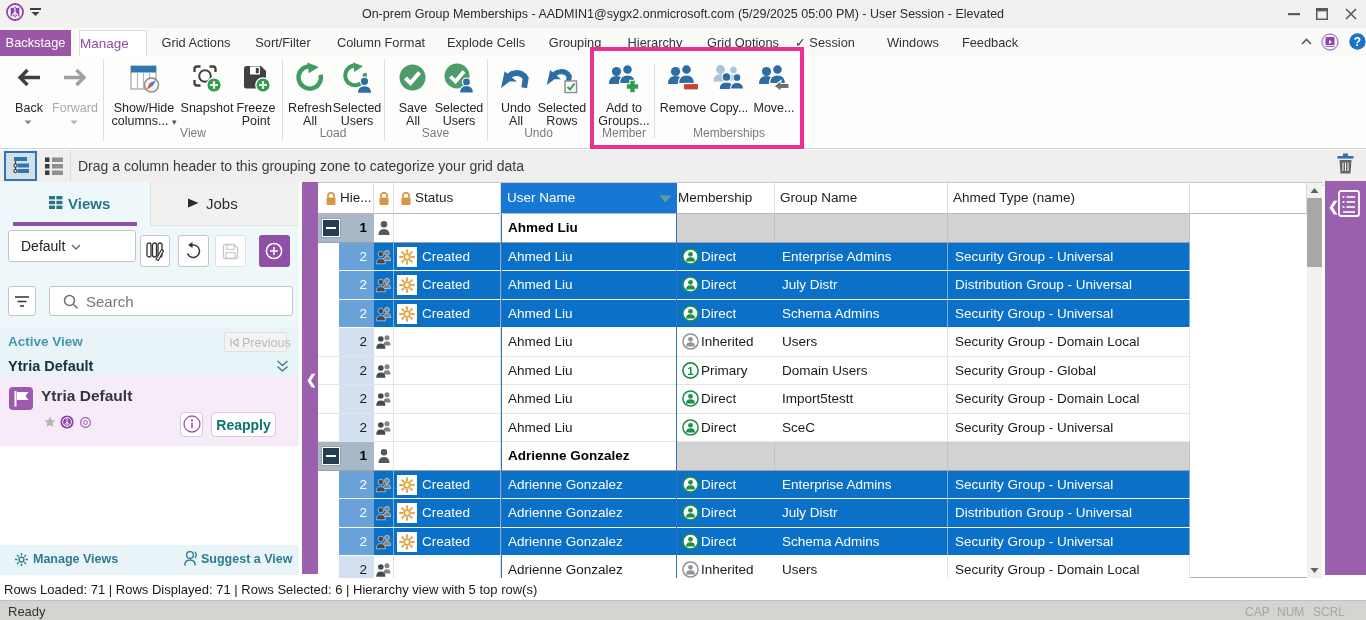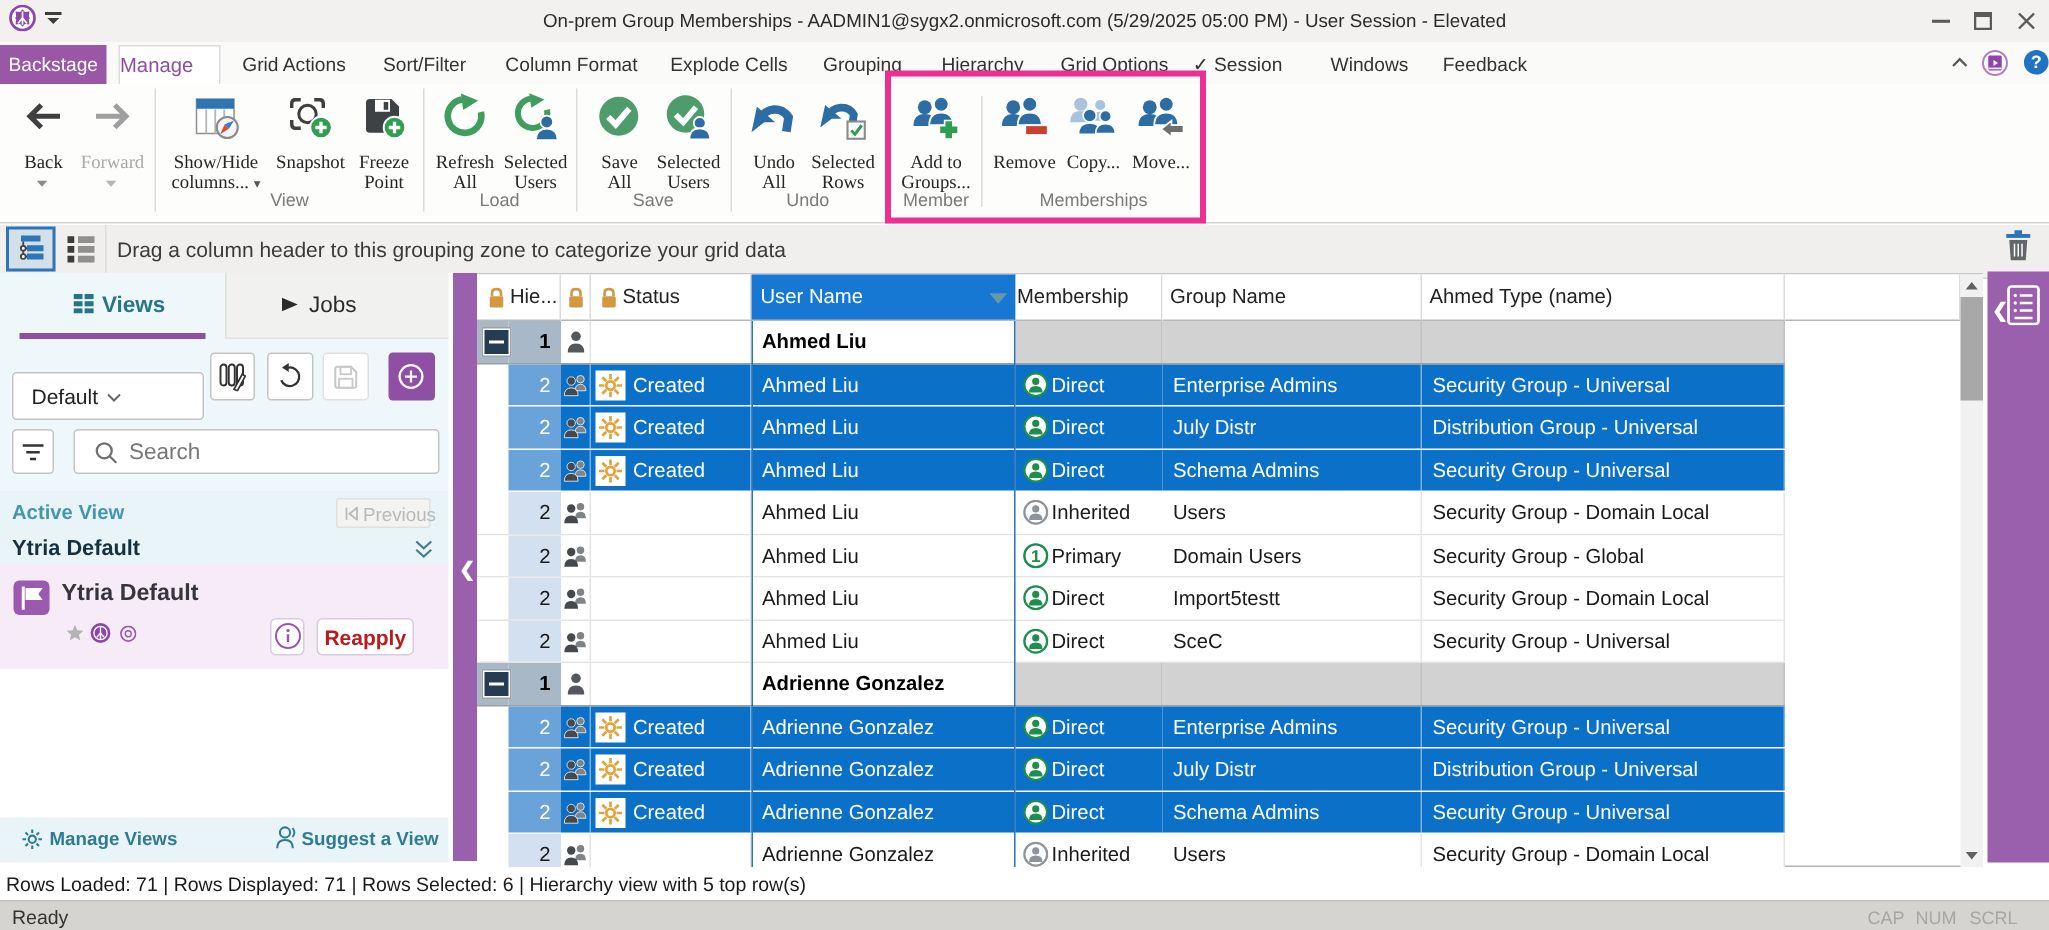--- a/index.html
+++ b/index.html
@@ -16,21 +16,21 @@
 .rtab { position:absolute; top:2px; height:26px; line-height:26px; font-size:12.8px; color:#333; text-align:center; }
 #tab-backstage { position:absolute; left:0; top:2px; width:71px; height:26px; background:#9a57a5; color:#fff; font-size:12.8px; text-align:center; line-height:26px; }
 #tab-manage { position:absolute; left:79px; top:2px; width:68px; height:27px; background:#fff; border:1px solid #dcdcdc; border-bottom:none; color:#8c4fa0; font-size:13.5px; text-align:left; line-height:25px; }
 
 
 #ribbon { position:absolute; left:0; top:56px; width:1366px; height:93px; background:#fdfdfc; border-bottom:1px solid #d4d4d4; }
 .rsep { position:absolute; top:3px; width:1px; height:82px; background:#dcdcdc; }
 .rbtn { position:absolute; top:4px; text-align:center; }
 .rbtn .ric { display:block; margin:0 auto; }
 .rlab { position:absolute; top:41px; width:100%; text-align:center; font-size:12.5px; color:#262626; line-height:12.5px; }
-.rbtn { width:60px; height:80px;font-family:Liberation Serif, serif; }
+.rbtn { width:60px; height:80px; }
 .glab { position:absolute; top:70px; text-align:center; font-size:12px; color:#7a7a7a; }
 .gray { color:#a9a9a9; }
 
 
 #groupbar { position:absolute; left:0; top:150px; width:1366px; height:36px; background:#f0efed; border-bottom:1px solid #d6d6d6; }
 
 
 #lpanel { position:absolute; left:0; top:182px; width:302px; height:393px; background:#fff; }
 #lstrip { position:absolute; left:302px; top:182px; width:16px; height:392px; background:#9a5fad; }
 #rpanel { position:absolute; left:1325px; top:181px; width:41px; height:394px; background:#9a5fad; }
@@ -328,21 +328,21 @@
     <rect x="0" y="9.6" width="6" height="3.4" fill="#2a7487"></rect>
         <rect x="7.4" y="9.6" width="6" height="3.4" fill="#2a7487"></rect>
   </svg>
   <div class="abs" style="left:68px;top:13px;font-size:15px;font-weight:bold;color:#2a7487">Views</div>
   <div class="abs" style="left:13px;top:40px;width:124px;height:4px;background:#8e4fa5"></div>
   <svg class="abs" style="left:187px;top:15px" width="13" height="12" viewBox="0 0 13 12">
         <path d="M1 1.5 L11.5 6 L1 10.5 Z" fill="#2b2b2b"></path>
       </svg>
   <div class="abs" style="left:206px;top:13px;font-size:15px;color:#2b2b2b">Jobs</div>
 
-  <div class="abs" style="left:8px;top:66px;width:128px;height:32px;border:1px solid #c4c4c4;border-radius:3px;background:#fff">
+  <div class="abs" style="left:8px;top:48px;width:128px;height:32px;border:1px solid #c4c4c4;border-radius:3px;background:#fff">
     <span style="position:absolute;left:12px;top:7px;font-size:14px;color:#222">Default</span>
     <svg class="abs" style="left:62px;top:13px" width="10" height="6" viewBox="0 0 10 6">
           <path d="M1 1 L5 5 L9 1" stroke="#666" stroke-width="1.3" fill="none"></path>
         </svg>
   </div>
   <div class="abs" style="left:140px;top:53px;width:30px;height:32px;border:1px solid #c4c4c4;border-radius:3px;background:#fff">
     <svg class="abs" style="left:5px;top:6px" width="18" height="19" viewBox="0 0 18 19">
       <rect x="1" y="1" width="4" height="14" rx="2" fill="none" stroke="#333" stroke-width="1.3"></rect>
       <rect x="6.5" y="1" width="4" height="14" rx="2" fill="none" stroke="#333" stroke-width="1.3"></rect>
       <rect x="12" y="1" width="4" height="14" rx="2" fill="none" stroke="#333" stroke-width="1.3"></rect>
@@ -414,21 +414,21 @@
     <circle cx="5.5" cy="5.5" r="4.9" fill="none" stroke="#9b59b0" stroke-width="1.1"></circle>
     <circle cx="5.5" cy="5.5" r="2" fill="none" stroke="#9b59b0" stroke-width="0.9"></circle>
   </svg>
   <div class="abs" style="left:180px;top:230px;width:23px;height:25px;border:1px solid #dcc8e4;border-radius:4px;background:#fff"></div>
   <svg class="abs" style="left:183px;top:233px" width="18" height="18" viewBox="0 0 18 18">
     <circle cx="9" cy="9" r="8" fill="none" stroke="#9b51ad" stroke-width="1.3"></circle>
     <circle cx="9" cy="5.4" r="1.1" fill="#9b51ad"></circle>
     <path d="M9 7.8 V13" stroke="#9b51ad" stroke-width="1.6"></path>
   </svg>
   <div class="abs" style="left:211px;top:230px;width:65px;height:25px;border:1px solid #dcc8e4;border-radius:4px;background:#fff;text-align:center">
-    <span style="position:absolute;left:0;top:4px;width:100%;font-size:14px;color:#b91c1c;font-weight:bold">Reapply</span>
+    <span style="position:absolute;left:0;top:4px;width:100%;font-size:14px;color:#0f766e;font-weight:bold">Reapply</span>
   </div>
 
   <div class="abs" style="left:0px;top:363px;width:299px;height:30px;background:#e8f4f8"></div>
   <svg class="abs" style="left:14px;top:370px" width="15" height="15" viewBox="0 0 15 15">
     <circle cx="7.5" cy="7.5" r="2.4" fill="none" stroke="#2f7b92" stroke-width="1.4"></circle>
     <path d="M7.5 1 V3.4 M7.5 11.6 V14 M1 7.5 H3.4 M11.6 7.5 H14 M3 3 L4.7 4.7 M10.3 10.3 L12 12 M12 3 L10.3 4.7 M4.7 10.3 L3 12" stroke="#2f7b92" stroke-width="1.4"></path>
   </svg>
   <div class="abs" style="left:33px;top:370px;font-size:12.5px;font-weight:bold;color:#2f7b92">Manage Views</div>
   <svg class="abs" style="left:184px;top:368px" width="14" height="16" viewBox="0 0 14 16">
     <circle cx="6" cy="5" r="3.4" fill="none" stroke="#2f7b92" stroke-width="1.4"></circle>

